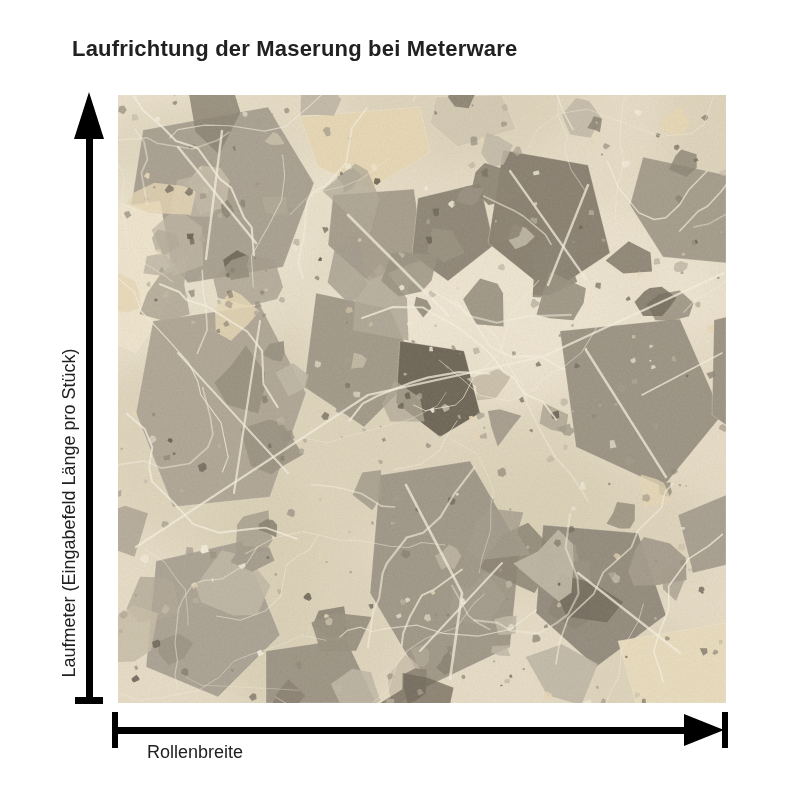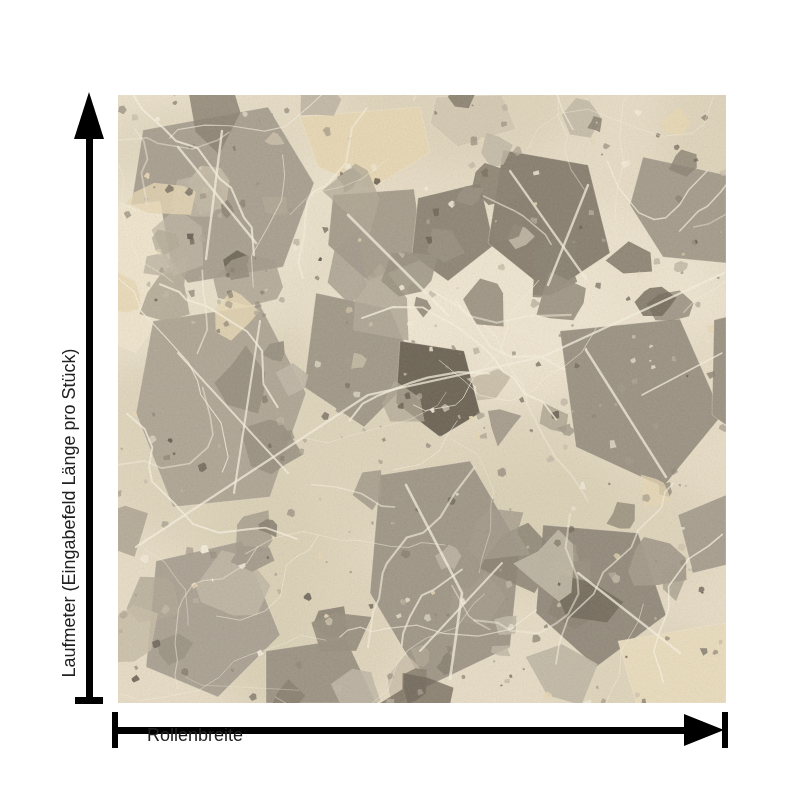--- a/index.html
+++ b/index.html
@@ -59,30 +59,31 @@
   .h-shaft { position: absolute; left: 4px; right: 42px; top: 14.5px; height: 7px; background: var(--arrow, #000); }
   .h-head {
     position: absolute; right: 4px; top: 2px;
     width: 0; height: 0;
     border-top: 16px solid transparent;
     border-bottom: 16px solid transparent;
     border-left: 40px solid var(--arrow, #000);
   }
   .h-capr { position: absolute; right: 0; top: 0; width: 6px; height: 36px; background: var(--arrow, #000); }
   .h-label {
-    position: absolute; left: 147px; top: 725px;
+    position: absolute; left: 147px; top: 742px;
     font-size: 18px;
     color: var(--text, #212121);
   }
 </style>
 </head>
 <body>
 
 <div id="canvas">
 
+  <h1 class="title">Laufrichtung der Maserung bei Meterware</h1>
 
   <svg id="marble-svg" viewBox="0 0 608 608" xmlns="http://www.w3.org/2000/svg">
     <defs>
       <filter id="f-soft" x="-30%" y="-30%" width="160%" height="160%">
         <feGaussianBlur stdDeviation="16"></feGaussianBlur>
       </filter>
       <filter id="f-edge" x="-10%" y="-10%" width="120%" height="120%">
         <feGaussianBlur stdDeviation="0.55"></feGaussianBlur>
       </filter>
       <filter id="f-grainD" x="0" y="0" width="100%" height="100%">

